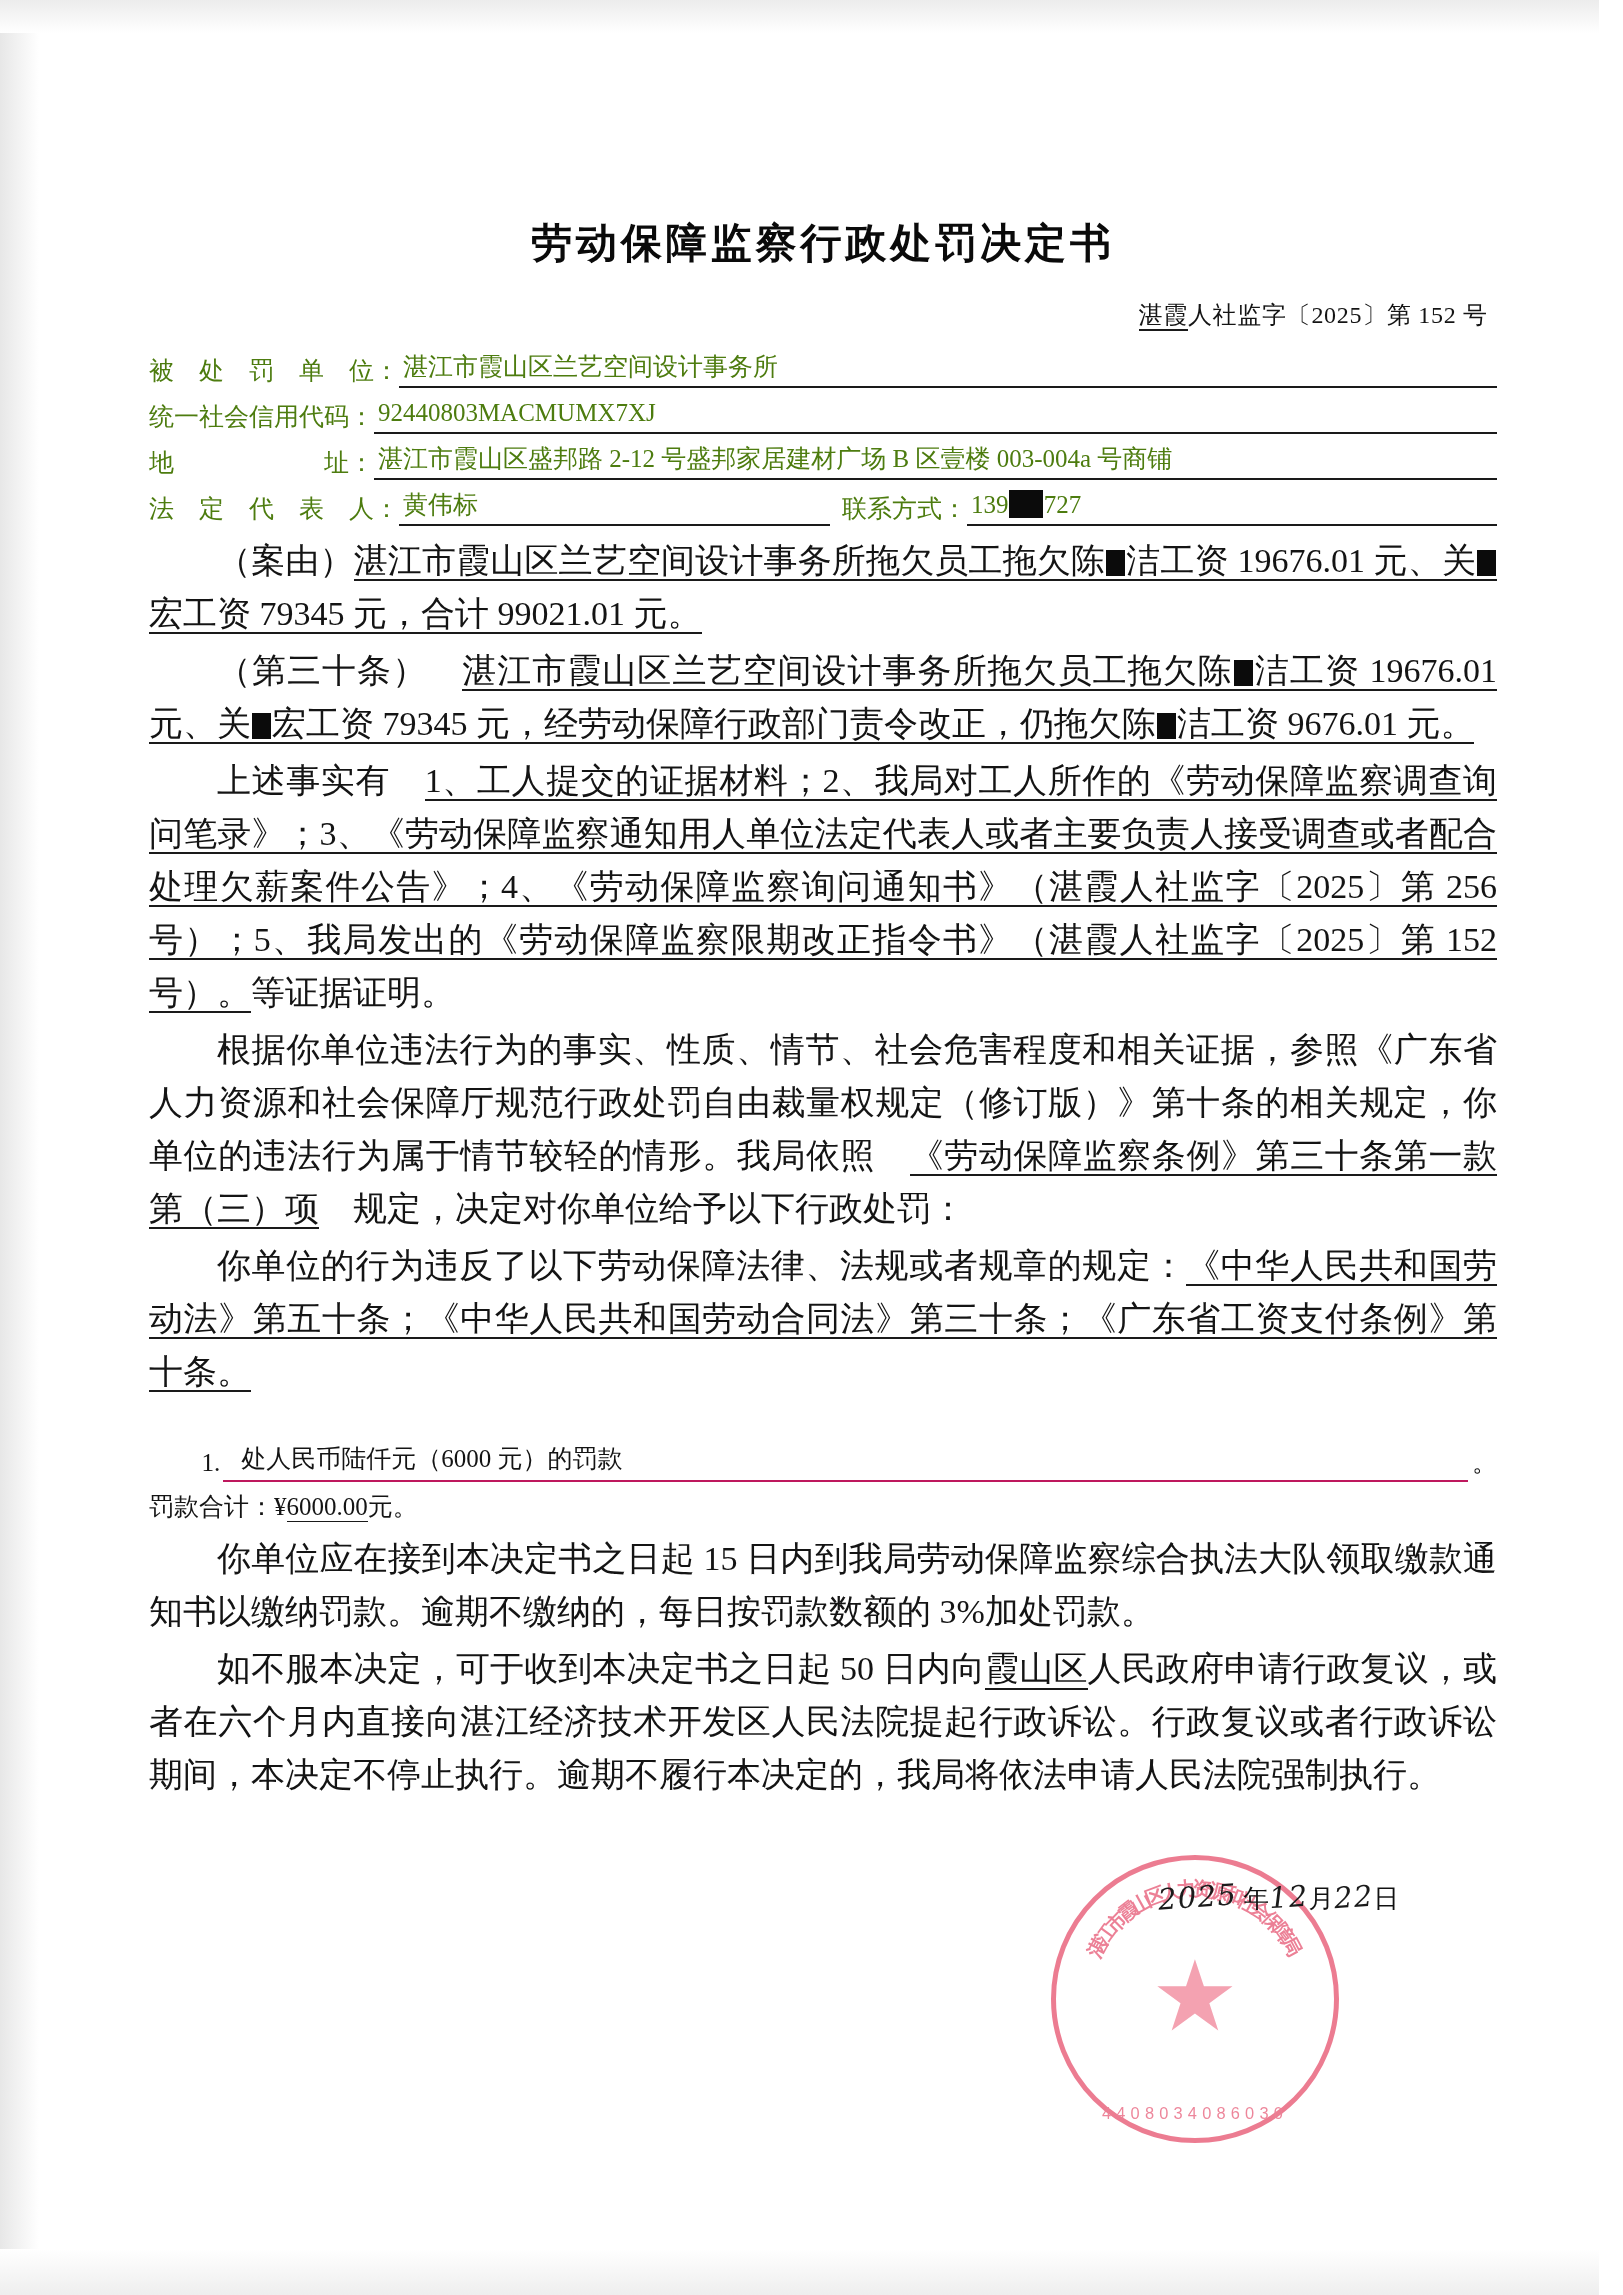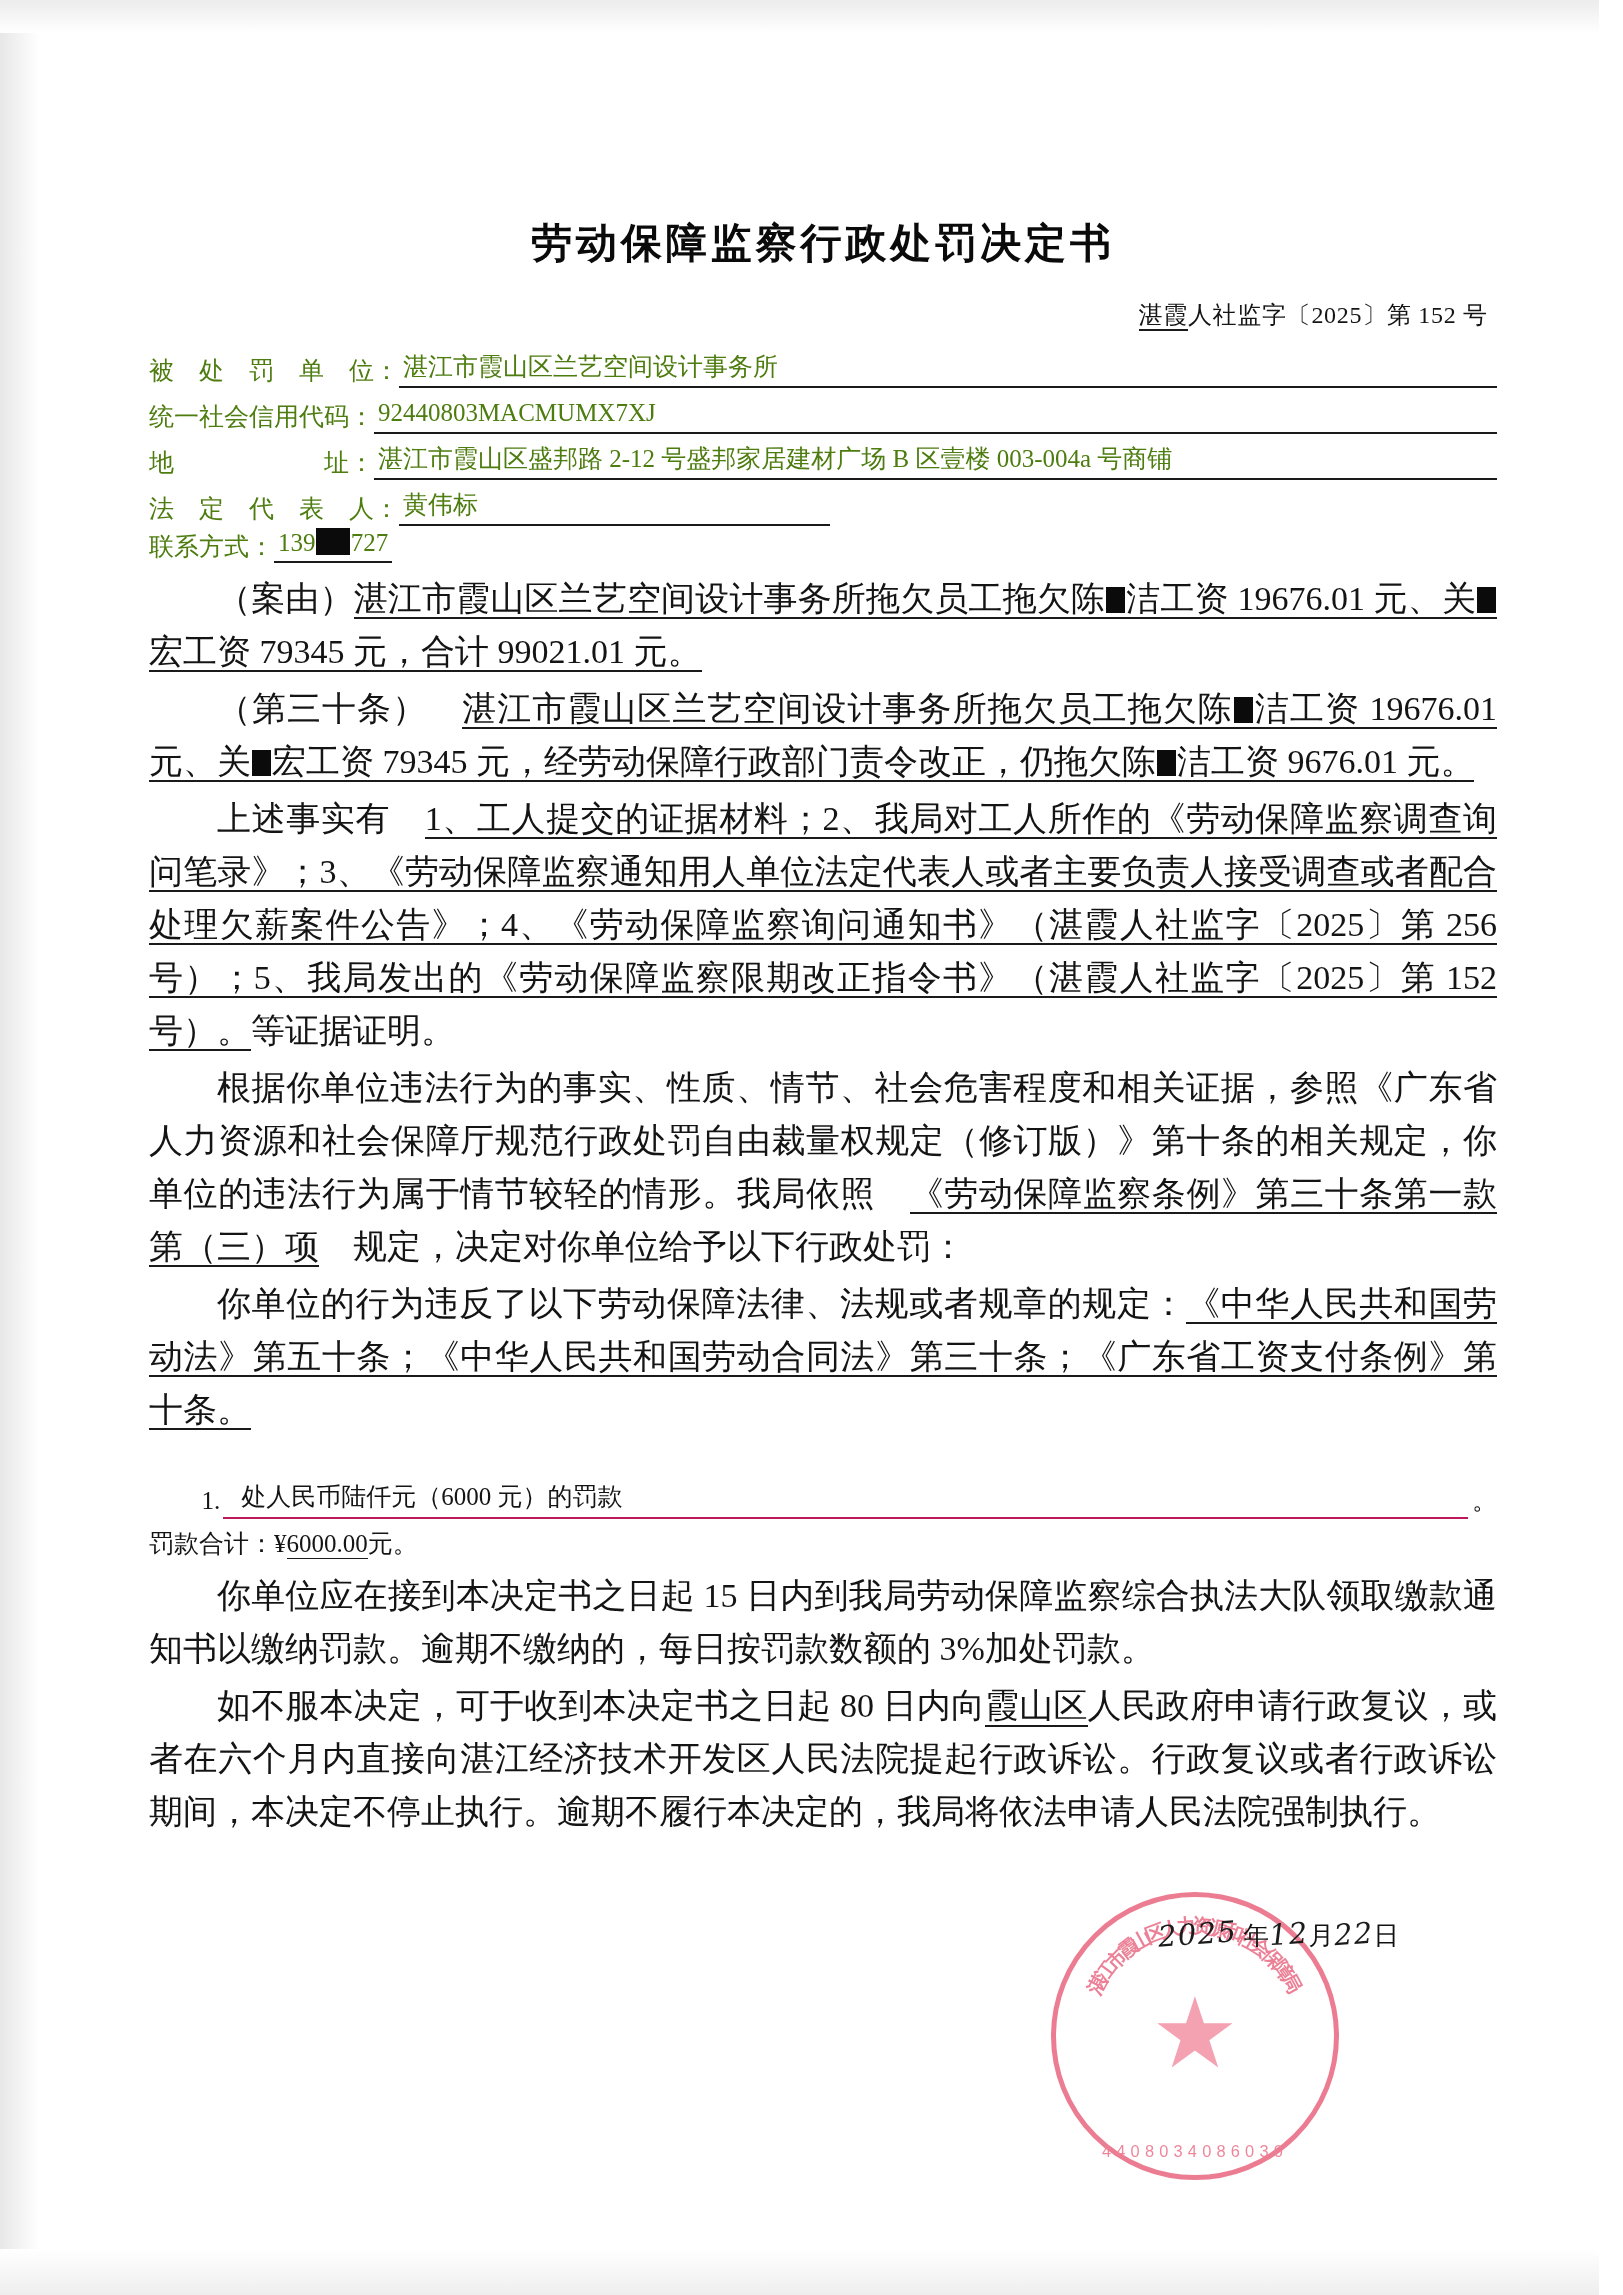--- a/index.html
+++ b/index.html
@@ -82,22 +82,21 @@
     border-bottom: 2px solid #1a1a1a;
     padding: 0 3.9px 2px 3.9px;
     min-height: 30px;
     white-space: nowrap;
     overflow: visible;
   }
 
   .two-col {
     display: flex;
     align-items: flex-start;
-    gap: 0;
-    flex-direction: column;
+    gap: 12px;
   }
   .two-col .left { width: 681px; display: flex; align-items: flex-end; }
   .two-col .right { flex: 1; display: flex; align-items: flex-end; }
 
   p.body {
     font-size: 34px;
     line-height: 1.56;
     margin: 0 0 3.9px 0;
     text-align: justify;
     text-justify: inter-character;
@@ -302,21 +301,21 @@
     <div class="penalty-item">
       <span class="num">1.</span>
       <span class="txt">处人民币陆仟元（6000 元）的罚款</span>
       <span class="tail">。</span>
     </div>
 
     <div class="total-line"><span>罚款合计：¥</span><span class="u-thin">6000.00</span><span>元。</span></div>
 
     <p class="body">你单位应在接到本决定书之日起 15 日内到我局劳动保障监察综合执法大队领取缴款通知书以缴纳罚款。逾期不缴纳的，每日按罚款数额的 3%加处罚款。</p>
 
-    <p class="body block"><span>如不服本决定，可于收到本决定书之日起 80 日内向</span><span class="u">霞山区</span><span>人民政府申请行政复议，或者在六个月内直接向湛江经济技术开发区人民法院提起行政诉讼。行政复议或者行政诉讼期间，本决定不停止执行。逾期不履行本决定的，我局将依法申请人民法院强制执行。</span></p>
+    <p class="body block"><span>如不服本决定，可于收到本决定书之日起 50 日内向</span><span class="u">霞山区</span><span>人民政府申请行政复议，或者在六个月内直接向湛江经济技术开发区人民法院提起行政诉讼。行政复议或者行政诉讼期间，本决定不停止执行。逾期不履行本决定的，我局将依法申请人民法院强制执行。</span></p>
 
     <div class="sign-area">
       <div class="seal">
         <div class="seal-star">★</div>
         <div class="seal-top-text">
             <span class="seal-char" style="transform: translate(-97px, -52px) rotate(-62deg) translate(-50%, -50%);">湛</span>
             <span class="seal-char" style="transform: translate(-89px, -65px) rotate(-53.7333deg) translate(-50%, -50%);">江</span>
             <span class="seal-char" style="transform: translate(-78px, -77px) rotate(-45.4667deg) translate(-50%, -50%);">市</span>
             <span class="seal-char" style="transform: translate(-66px, -88px) rotate(-37.2deg) translate(-50%, -50%);">霞</span>
             <span class="seal-char" style="transform: translate(-53px, -96px) rotate(-28.9333deg) translate(-50%, -50%);">山</span>

